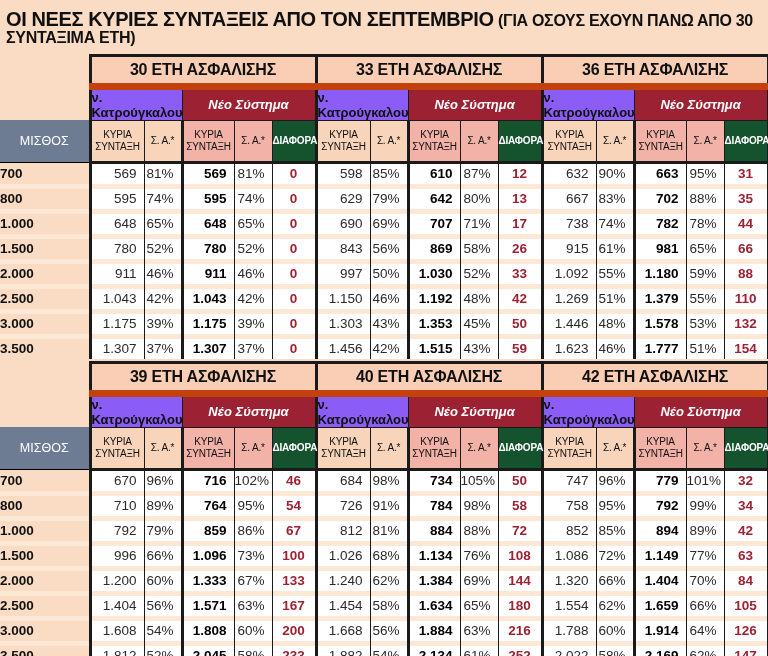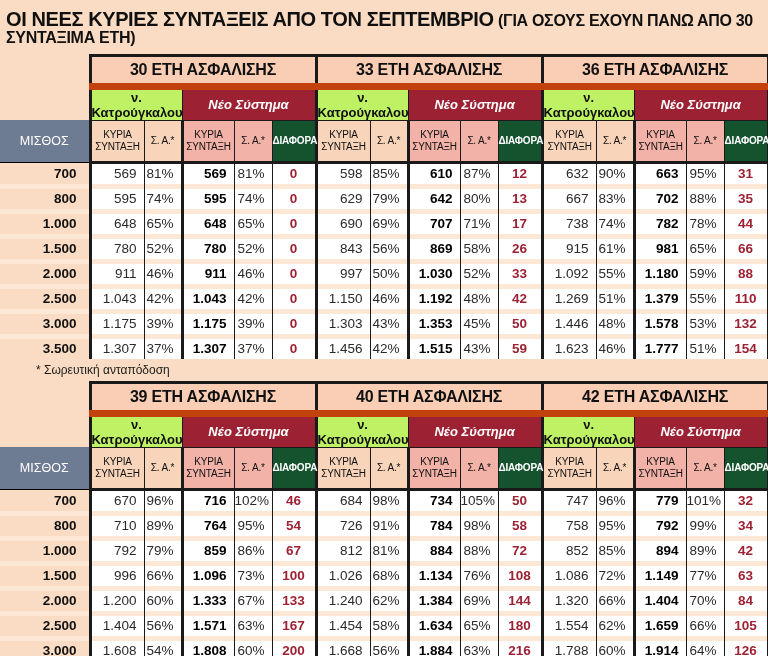--- a/index.html
+++ b/index.html
@@ -23,21 +23,21 @@
   .hr1 td{height:26px;}
   .hr2 td{height:30px;}
   .hr3 td{height:36px;}
   .blank{background:transparent;}
   .stitle{
     background:#f9ceb5;color:#101010;font-weight:bold;font-size:16px;
     text-align:center;letter-spacing:-0.2px;
     border-top:3px solid #1a1a1a;border-bottom:7px solid #c2410c;
   }
   .khead{
-    background:#bef264;color:#101010;font-weight:bold;font-size:13px;text-align:center;
+    background:#8b5cf6;color:#101010;font-weight:bold;font-size:13px;
     border-right:1px solid #1a1a1a;border-bottom:1px solid #1a1a1a;border-top:1px solid #1a1a1a;
   }
   .nhead{
     background:#9c2133;color:#ffffff;font-weight:bold;font-size:13px;text-align:center;
     border-bottom:1px solid #1a1a1a;border-top:1px solid #1a1a1a;font-style:italic;
   }
   .misthos{
     background:#6d7b93;color:#ffffff;font-size:12.5px;text-align:center;
     border-bottom:1px solid #000000;
   }
@@ -48,21 +48,21 @@
   .peach{background:#f7d4ba;}
   .pink{background:#f2b2a7;}
   .dhead{background:#14532d;color:#ffffff;font-weight:bold;}
 
   
   .dr td{height:20px;}
   .spr td{height:5px;}
   .sp{background:#fde8d6;font-size:0;line-height:0;}
   .sal{
     background:transparent;font-weight:bold;color:#101010;font-size:13.5px;
-    text-align:right;padding-right:12px;
+    text-align:left;padding-right:12px;
   }
   .v{
     background:#ffffff;color:#2a2a2a;font-size:13.5px;
     text-align:right;padding-right:7px;
   }
   .v.b{font-weight:bold;color:#000000;}
   .dv{
     background:#ffffff;color:#9c2133;font-weight:bold;font-size:13.5px;
     text-align:center;
   }
@@ -397,21 +397,20 @@
           <td class="v cR1">43%</td>
           <td class="dv cR3">59</td>
           <td class="v cR1">1.623</td>
           <td class="v cR3">46%</td>
           <td class="v b cR1">1.777</td>
           <td class="v cR1">51%</td>
           <td class="dv cR3">154</td>
         </tr>
       </tbody>
     </table>
-  <div class="footnote">* Σωρευτική ανταπόδοση</div>
 
   <table class="tbl">
       <colgroup>
         <col style="width: 90px;">
         <col style="width: 54px;">
         <col style="width: 38px;">
         <col style="width: 52px;">
         <col style="width: 38px;">
         <col style="width: 44px;">
         <col style="width: 54px;">

